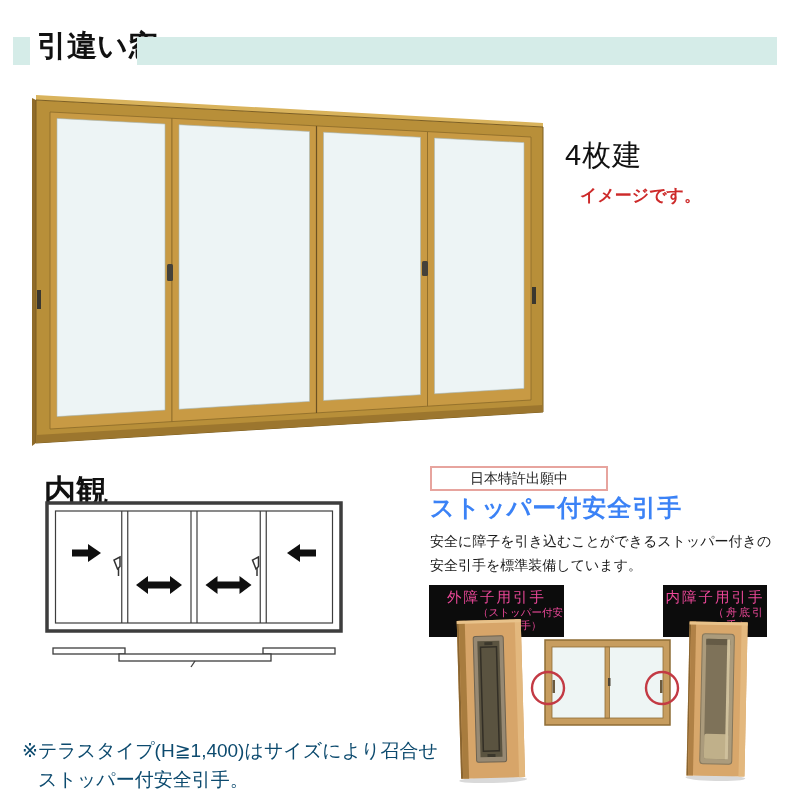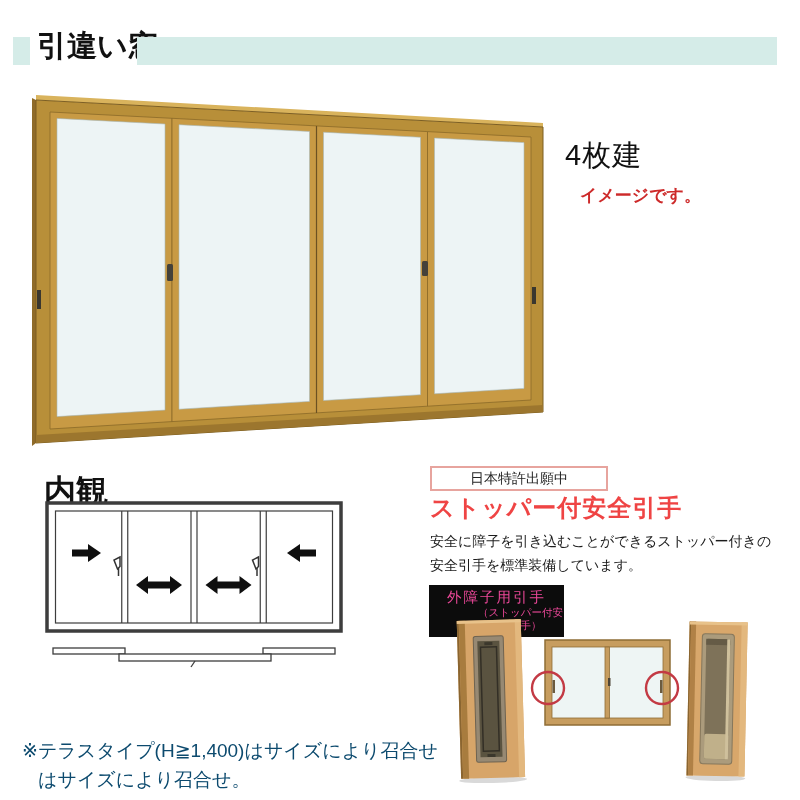--- a/index.html
+++ b/index.html
@@ -17,21 +17,21 @@
   .main-window-svg{position:absolute;left:20px;top:85px;width:545px;height:380px;}
   .panel-count{position:absolute;left:565px;top:136px;font-size:29px;font-weight:normal;color:#111;letter-spacing:1px;}
   .photo-note{position:absolute;left:563px;top:184px;font-size:17px;font-weight:bold;color:#cd2a2a;line-height:23px;}
   .photo-note .l2{padding-left:17px;}
   
   .interior-title{position:absolute;left:38px;top:464px;margin:6px;font-size:32px;font-weight:bold;color:#111;}
   .interior-svg{position:absolute;left:45px;top:500px;width:300px;height:172px;overflow:visible;}
   
   .patent-box{position:absolute;left:430px;top:466px;width:174px;height:21px;border:2px solid #e7a49e;
     font-size:14px;line-height:21px;text-align:center;color:#222;}
-  .feature-heading{position:absolute;left:430px;top:492px;margin:0;font-size:24px;font-weight:bold;color:#ef4444;letter-spacing:1px;}
+  .feature-heading{position:absolute;left:430px;top:492px;margin:0;font-size:24px;font-weight:bold;color:#3b82f6;letter-spacing:1px;}
   .feature-body{position:absolute;left:430px;top:529px;font-size:14px;line-height:24px;color:#1c1c1c;}
   .handle-label{position:absolute;background:#0c0c0c;color:#ec4899;text-align:center;padding:4px 0 5px;}
   .handle-label .l1{font-size:14.5px;line-height:17px;letter-spacing:2px;}
   .handle-label .l2{font-size:10.5px;line-height:13px;margin-left:48px;}
   .label-outer{left:429px;top:585px;width:135px;}
   .label-inner{left:663px;top:585px;width:104px;}
   .label-inner .l2{font-size:11px;letter-spacing:2px;}
   .pillar-svg{position:absolute;overflow:visible;}
   .pillar-left{left:453px;top:620px;width:76px;height:164px;transform:rotate(-1.6deg);}
   .pillar-right{left:683px;top:622px;width:68px;height:160px;transform:rotate(1.2deg);}
@@ -138,20 +138,24 @@
   <h2 class="feature-heading">ストッパー付安全引手</h2>
   <div class="feature-body">
     <div>安全に障子を引き込むことができるストッパー付きの</div>
     <div>安全引手を標準装備しています。</div>
   </div>
 
   <div class="handle-label label-outer">
     <div class="l1">外障子用引手</div>
     <div class="l2">（ストッパー付安全引手）</div>
   </div>
+  <div class="handle-label label-inner">
+    <div class="l1">内障子用引手</div>
+    <div class="l2">（舟底引手）</div>
+  </div>
 
   <svg class="pillar-svg pillar-left" viewBox="0 0 76 164" aria-hidden="true">
     <ellipse cx="38" cy="160" rx="34" ry="3" fill="#d9d9d9"></ellipse>
     <rect x="6" y="0" width="64" height="158" fill="#d7a569"></rect>
     <rect x="6" y="0" width="2" height="158" fill="#8a6530"></rect>
     <rect x="8" y="0" width="6" height="158" fill="#a87c3e"></rect>
     <rect x="64" y="0" width="6" height="158" fill="#e3b87e"></rect>
     <rect x="6" y="0" width="64" height="3" fill="#e8c28a"></rect>
     <rect x="22" y="16" width="30" height="126" rx="2" fill="#978973" stroke="#6e6351" stroke-width="1"></rect>
     <rect x="26" y="21" width="22" height="116" fill="#5a5340"></rect>
@@ -180,16 +184,16 @@
     <rect x="75" y="13" width="4.5" height="71" fill="#c79d5f" stroke="#8f6d36" stroke-width="0.8"></rect>
     <rect x="78" y="44" width="2.5" height="8" fill="#4f4637"></rect>
     <rect x="22.5" y="46" width="2.5" height="13" fill="#6b5b3f"></rect>
     <rect x="130" y="46" width="2.5" height="13" fill="#6b5b3f"></rect>
     <circle cx="18" cy="54" r="16" fill="none" stroke="#c33a44" stroke-width="2.4"></circle>
     <circle cx="132" cy="54" r="16" fill="none" stroke="#c33a44" stroke-width="2.4"></circle>
   </svg>
 
   <div class="footer-note">
     <div class="l1">※テラスタイプ(H≧1,400)はサイズにより召合せ</div>
-    <div class="l2">はサイズにより召合せ。</div>
+    <div class="l2">ストッパー付安全引手。</div>
   </div>
 
 </div>
 
 </body></html>

